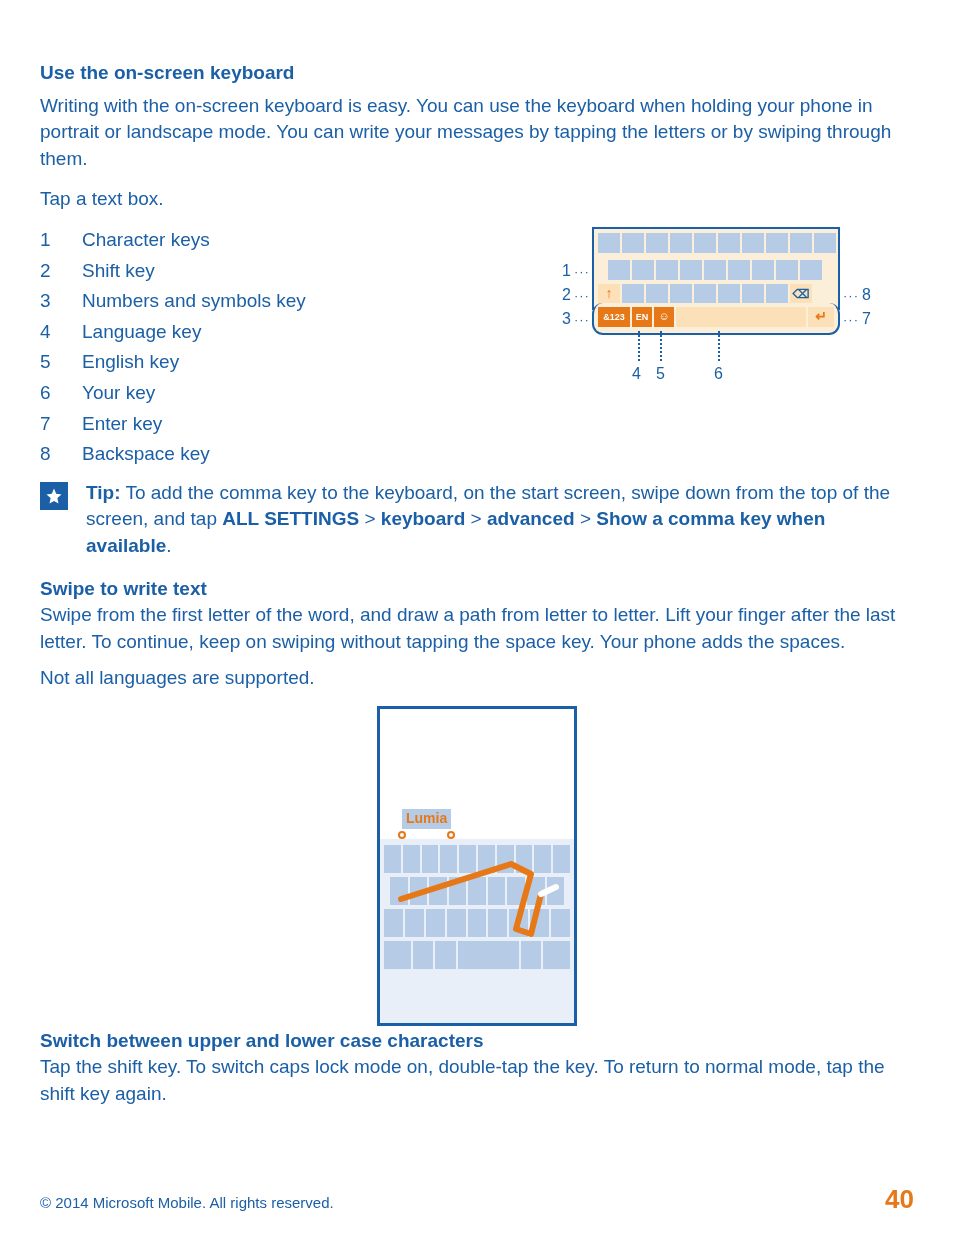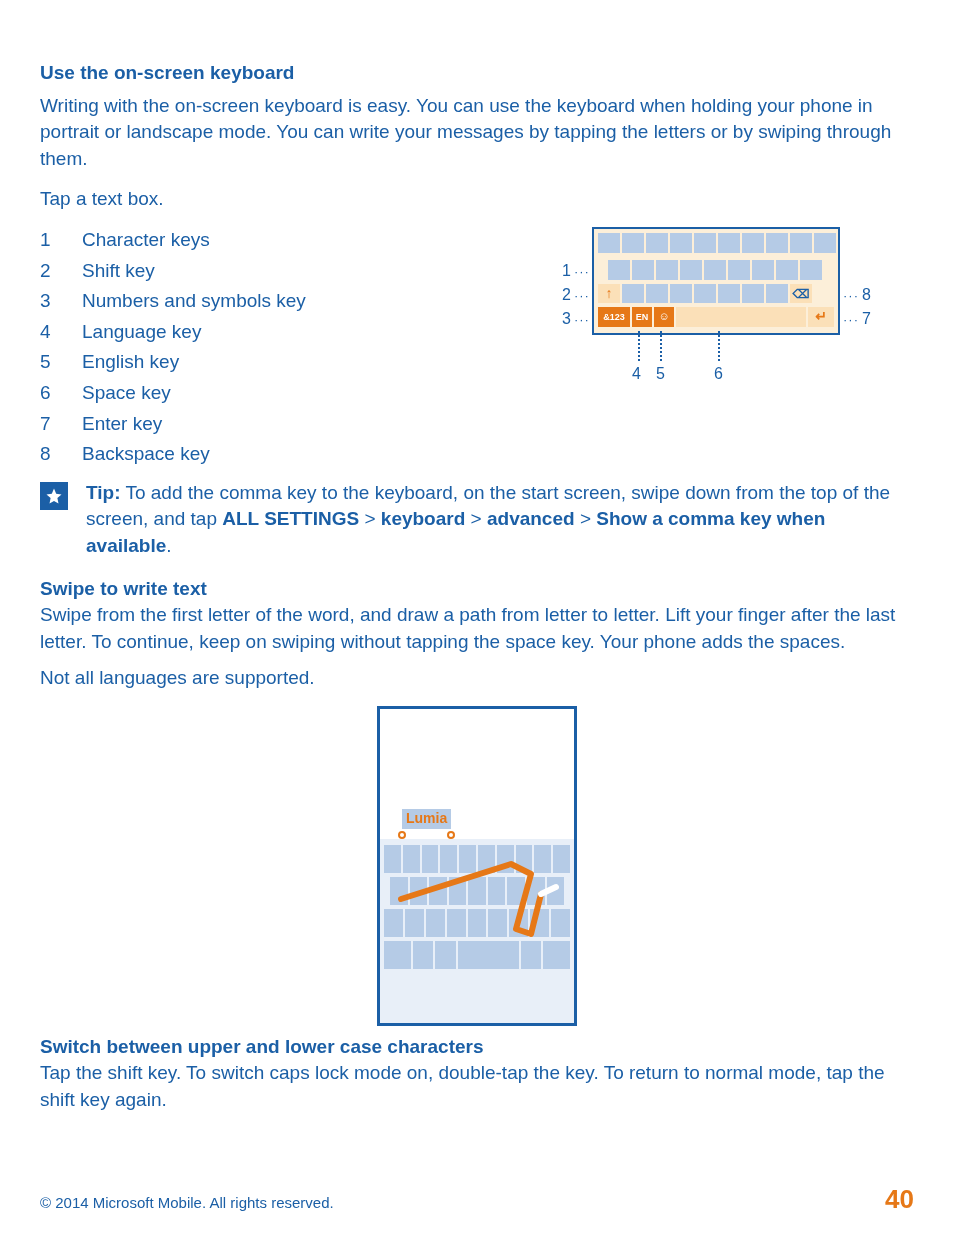--- a/index.html
+++ b/index.html
@@ -40,21 +40,21 @@
     
     .kbd-diagram { width: 320px; margin: 0 auto; }
     .krow { display: flex; gap: 2px; margin-bottom: 2px; }
     .kkey { background: #b5cbe6; height: 20px; }
     .kwide { flex: 1; }
     .kbd-wrap { display: flex; align-items: center; }
     .left-labels { width: 30px; text-align: right; font-size: 16px; }
     .right-labels { width: 30px; text-align: left; font-size: 16px; }
     .kbd-core { width: 248px; border: 2px solid #1b5fa6; padding: 4px; background: #fcefd9; }
     
-    .phone-wrap { width: 200px; margin: 14px auto 8px auto; }
+    .phone-wrap { width: 200px; margin: 14px auto 2px auto; }
     .phone-frame { border: 3px solid #1b5fa6; width: 200px; height: 320px; padding: 0; position: relative; background: #fff; }
     .phone-top { height: 130px; background: #fff; position: relative; }
     .text-selection {
       position: absolute; bottom: 10px; left: 22px;
       display: flex; align-items: center;
     }
     .sel-box { background: #b5cbe6; padding: 0 4px; color: #e67817; font-weight: 700; font-size: 14px; position: relative; }
     .sel-handle { width: 8px; height: 8px; border: 2px solid #e67817; border-radius: 50%; position: absolute; bottom: -10px; }
     .sel-handle.left { left: -4px; }
     .sel-handle.right { right: -4px; }
@@ -101,21 +101,21 @@
       <div class="legend-row">
           <span class="legend-num">4</span>
           <span class="legend-label">Language key</span>
         </div>
       <div class="legend-row">
           <span class="legend-num">5</span>
           <span class="legend-label">English key</span>
         </div>
       <div class="legend-row">
           <span class="legend-num">6</span>
-          <span class="legend-label">Space key</span>
+          <span class="legend-label">Your key</span>
         </div>
       <div class="legend-row">
           <span class="legend-num">7</span>
           <span class="legend-label">Enter key</span>
         </div>
       <div class="legend-row">
           <span class="legend-num">8</span>
           <span class="legend-label">Backspace key</span>
         </div>
     </div>
@@ -177,21 +177,21 @@
               <div class="kkey k10 lbeige">
                   <div class="key-icon" style="color:#1b5fa6;font-size:12px;">⌫</div>
                 </div>
             </div>
           </div>
           <div class="right-labels"><span class="hdots">···</span><span>8</span></div>
         </div>
 
         <div class="kbd-wrap tag-row">
           <div class="left-labels"><span>3</span><span class="hdots">···</span></div>
-          <div class="kbd-core" style="border-top:none;">
+          <div class="kbd-core" style="border-top:none;border-radius:11px;">
             <div class="krow">
               <div class="kkey darkorange" style="width:32px;flex:none;">
                   <div class="key-icon" style="font-size:9px;">&amp;123</div>
                 </div>
               <div class="kkey darkorange" style="width:20px;flex:none;">
                   <div class="key-icon" style="font-size:9px;">EN</div>
                 </div>
               <div class="kkey darkorange" style="width:20px;flex:none;">
                   <div class="key-icon" style="font-size:11px;">☺</div>
                 </div>

